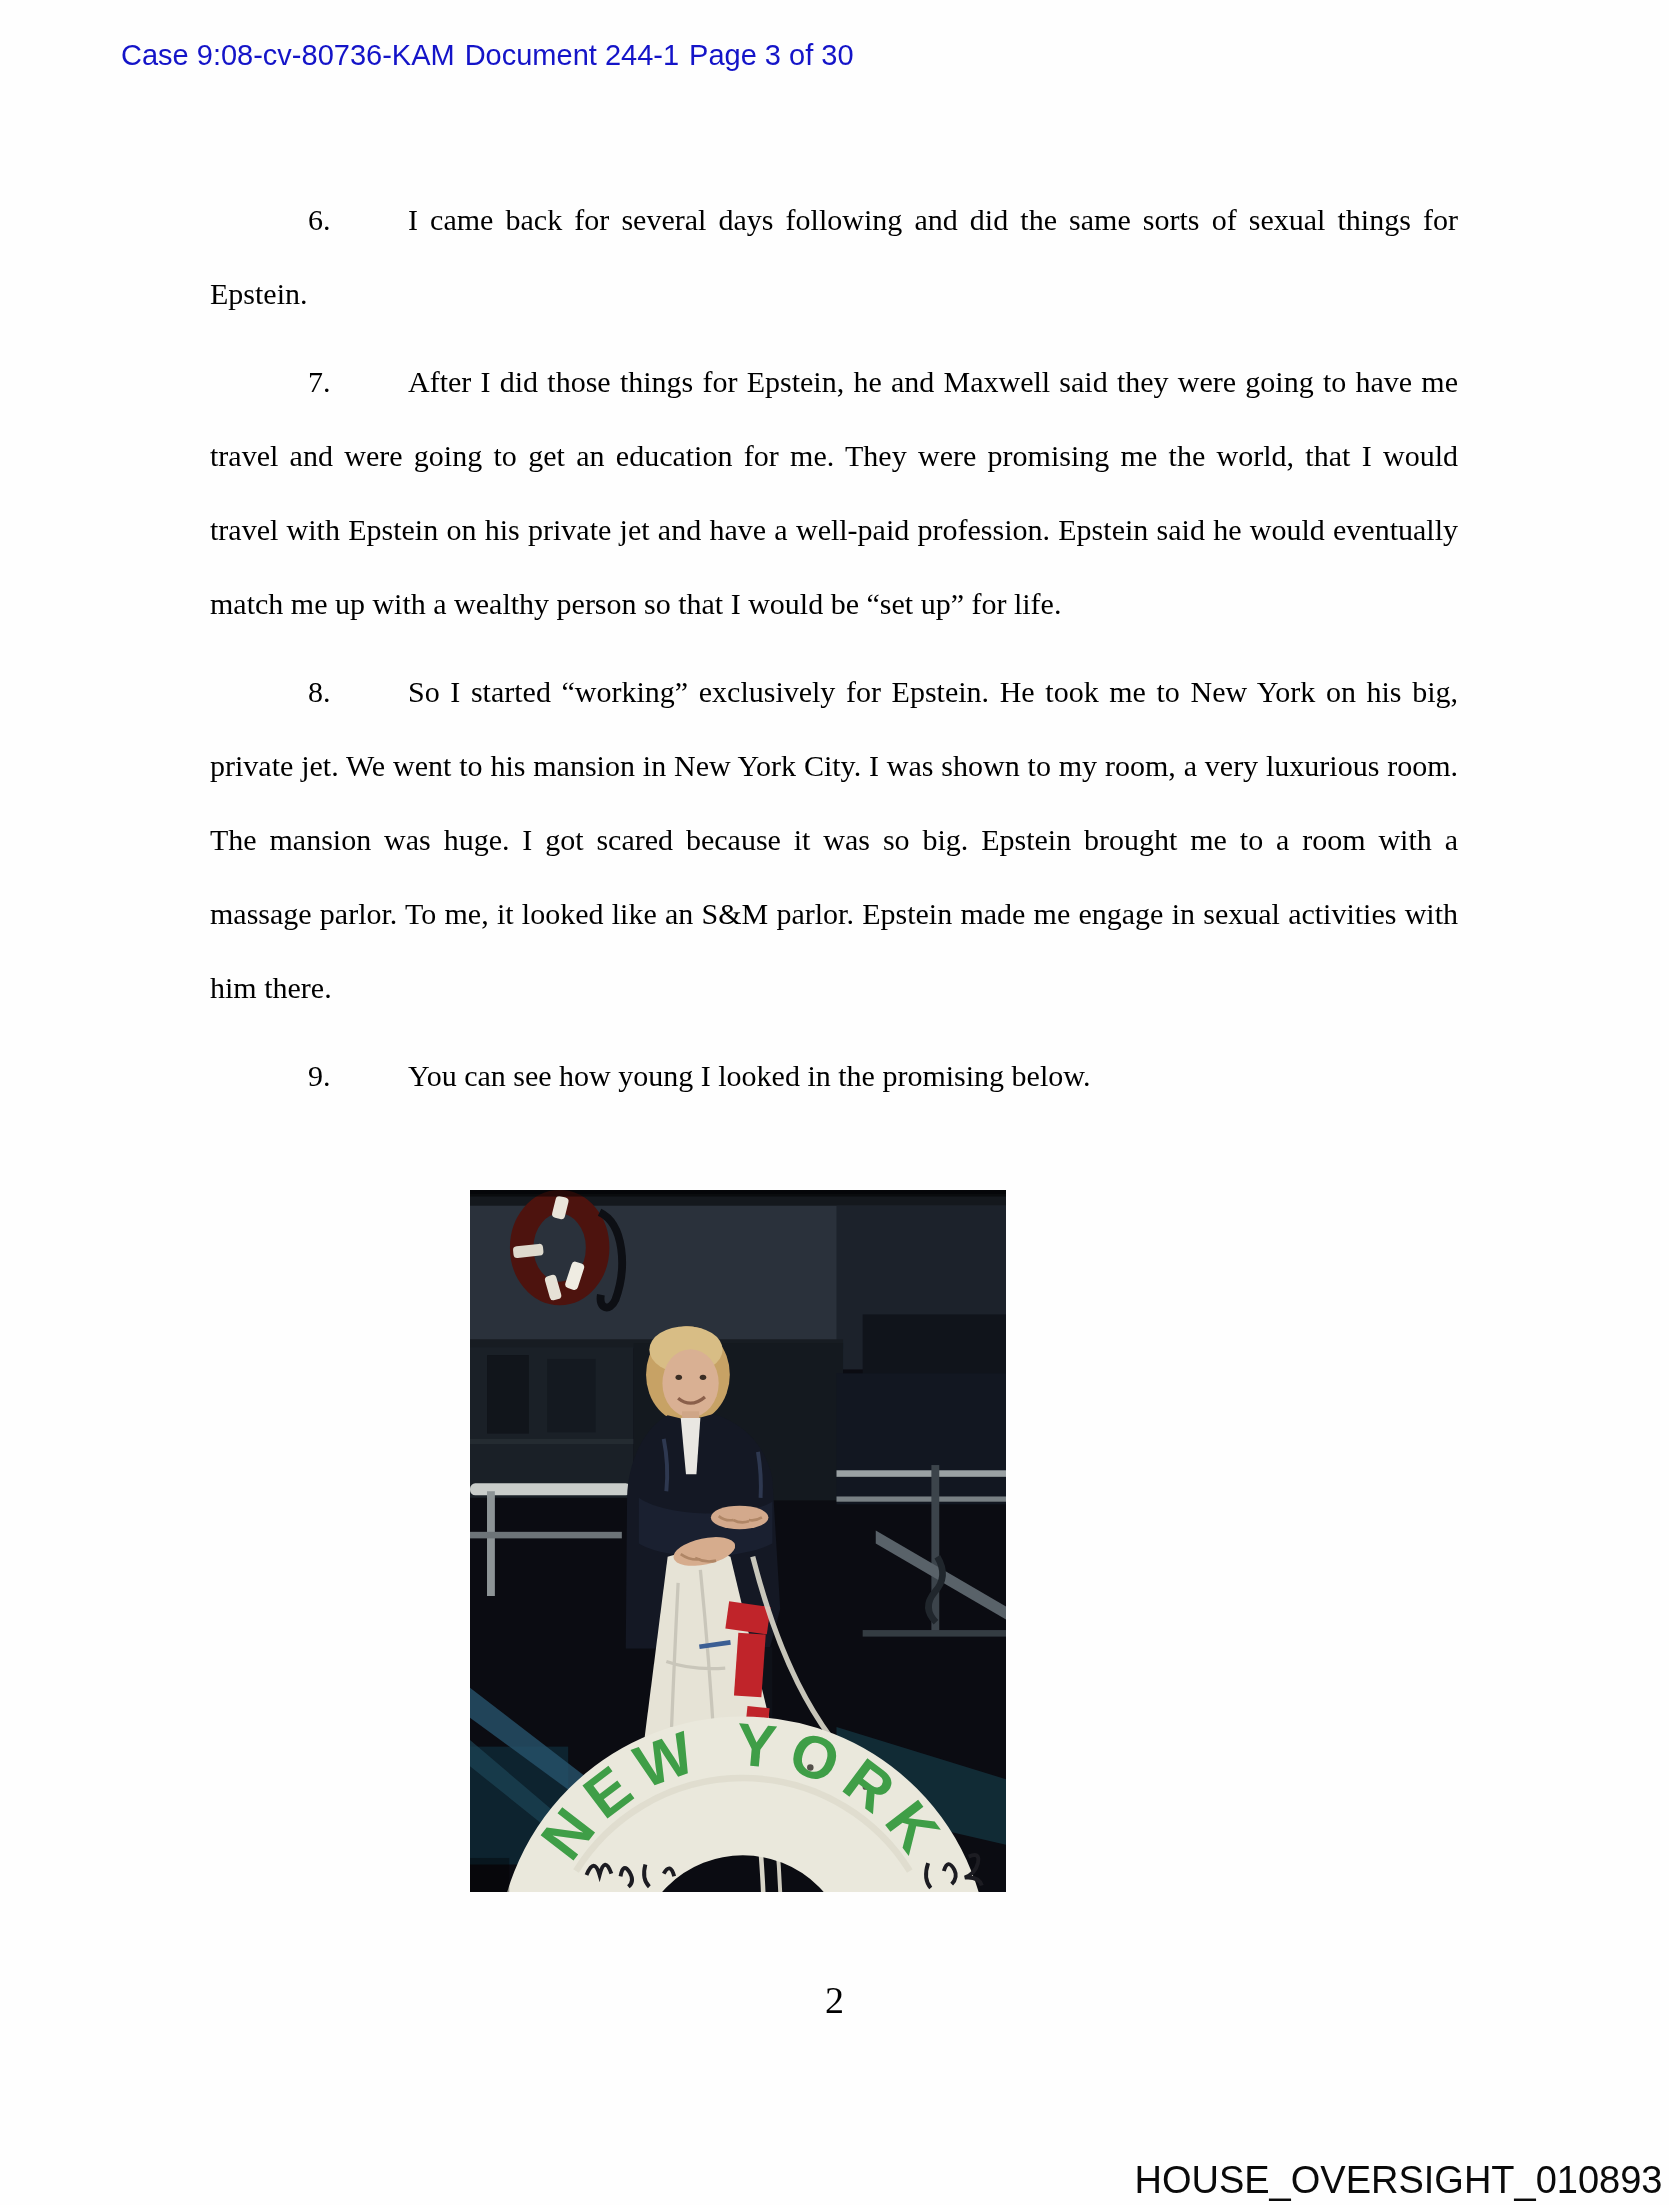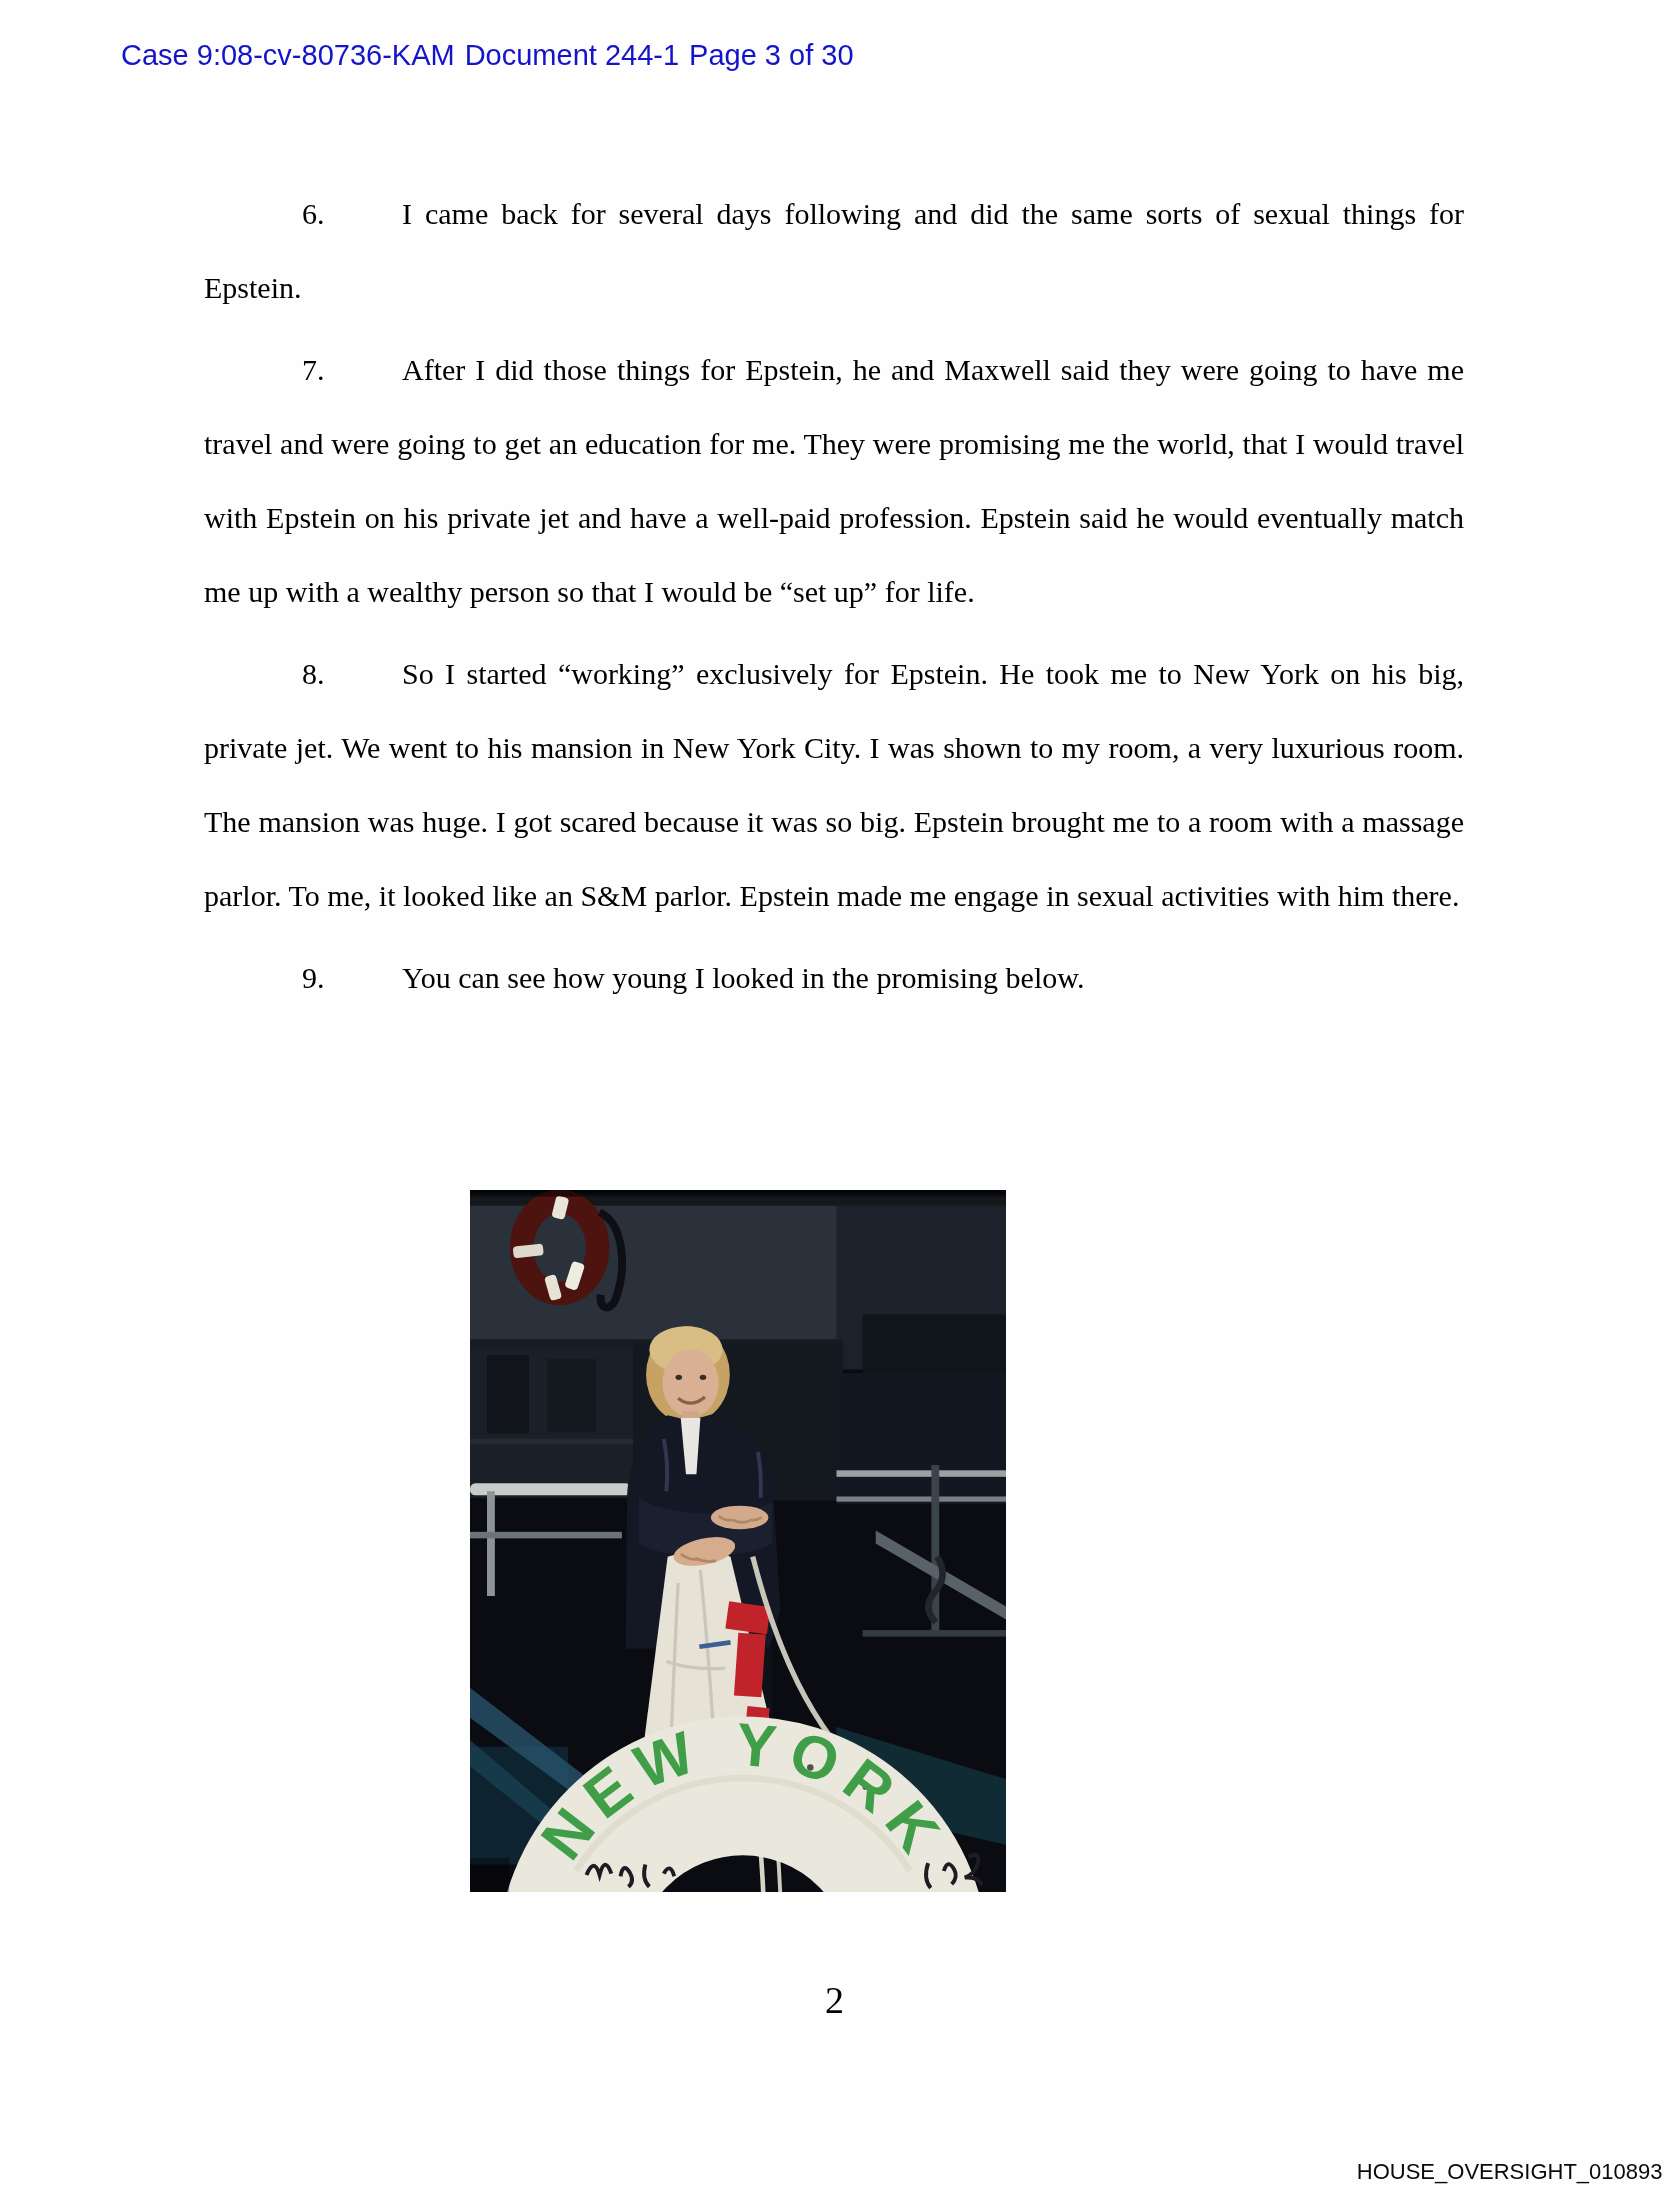--- a/index.html
+++ b/index.html
@@ -26,21 +26,21 @@
   .doc-body{
     position:absolute;
     left:196px;
     top:169px;
     width:1276px;
     font-size:30px;
     line-height:74px;
     text-align:justify;
   }
   .doc-body p{
-    margin:8px;
+    margin:14px;
     text-indent:98px;
   }
   .para-num{
     display:inline-block;
     width:100px;
     text-indent:0;
   }
   .photo-wrap{
     position:absolute;
     left:470px;
@@ -55,21 +55,21 @@
     left:0;
     width:1669px;
     text-align:center;
     font-size:38px;
   }
   .bates{
     position:absolute;
     top:2159px;
     right:6.5px;
     font-family:"Liberation Sans","DejaVu Sans",sans-serif;
-    font-size:22px;
+    font-size:38px;
     color:#0a0a0a;
   }
 </style>
 </head>
 <body>
 
 <div class="page">
 
   <div class="court-header">
     <span>Case 9:08-cv-80736-KAM</span>

